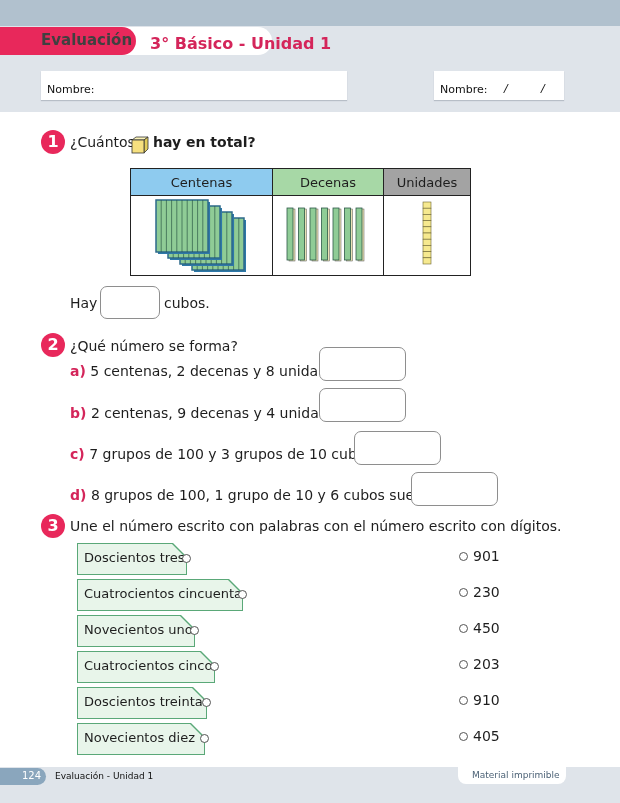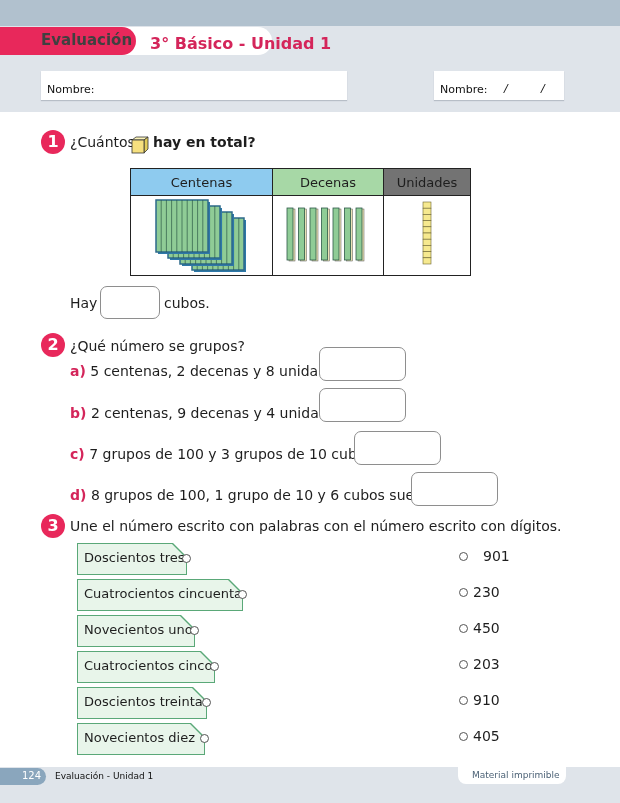--- a/index.html
+++ b/index.html
@@ -22,21 +22,21 @@
   
   .q-num { position: absolute; width: 24px; height: 24px; border-radius: 50%; background: #e8285b; color: #fff; font-weight: bold; font-size: 16px; text-align: center; line-height: 24px; }
   .q-text { position: absolute; font-size: 14px; color: #1e1e1e; white-space: nowrap; }
   .cube-icon { position: absolute; left: 131px; top: 136px; width: 18px; height: 18px; }
 
   table.place { position: absolute; left: 130px; top: 168px; width: 341px; height: 108px; border-collapse: collapse; }
   table.place td, table.place th { border: 1.5px solid #222; font-weight: normal; font-size: 13px; text-align: center; }
   table.place th { height: 27px; }
   .th-c { background: #8ecbef; width: 142px; }
   .th-d { background: #a7d8a6; width: 111px; }
-  .th-u { background: #737373; }
+  .th-u { background: #a3a3a3; }
 
   .answer-box { position: absolute; border: 1.3px solid #8e8e8e; border-radius: 7px; background: #fff; }
   .letter { color: #d4255a; font-weight: bold; }
   .word-card-border { position: absolute; height: 32px; background: #5aa878;
                clip-path: polygon(0 0, calc(100% - 14px) 0, 100% 14px, 100% 100%, 0 100%); }
   .word-card-inner { position: absolute; left: 1px; top: 1px; right: 1px; bottom: 1px; background: #e8f5ea;
                clip-path: polygon(0 0, calc(100% - 14px) 0, 100% 14px, 100% 100%, 0 100%); }
   .word-text { position: absolute; left: 7px; top: 7px; font-size: 13px; color: #1e1e1e; white-space: nowrap; }
   .dot { position: absolute; width: 9px; height: 9px; border-radius: 50%; border: 1px solid #555; background: #fff; }
   .num-text { position: absolute; font-size: 14px; color: #1e1e1e; }
@@ -183,21 +183,21 @@
           </svg></td>
   </tr>
 </tbody>
   </table>
 
 <span class="q-text" style="left:70px; top:295px;">Hay</span>
 <div class="answer-box" style="left:100px; top:286px; width:60px; height:33px;"></div>
 <span class="q-text" style="left:164px; top:295px;">cubos.</span>
 
 <div class="q-num" style="left:41px; top:333px;">2</div>
-<span class="q-text" style="left:70px; top:338px;">¿Qué número se grupos?</span>
+<span class="q-text" style="left:70px; top:338px;">¿Qué número se forma?</span>
 
 <span class="q-text" style="left:70px; top:363px;"><span class="letter">a)</span> <span>5 centenas, 2 decenas y 8 unidades:</span></span>
 <div class="answer-box" style="left:319px; top:347px; width:87px; height:34px;"></div>
 
 <span class="q-text" style="left:70px; top:405px;"><span class="letter">b)</span> <span>2 centenas, 9 decenas y 4 unidades:</span></span>
 <div class="answer-box" style="left:319px; top:388px; width:87px; height:34px;"></div>
 
 <span class="q-text" style="left:70px; top:446px;"><span class="letter">c)</span> <span>7 grupos de 100 y 3 grupos de 10 cubos:</span></span>
 <div class="answer-box" style="left:354px; top:431px; width:87px; height:34px;"></div>
 
@@ -207,21 +207,21 @@
 <div class="q-num" style="left:41px; top:514px;">3</div>
 <span class="q-text" style="left:70px; top:518px;">Une el número escrito con palabras con el número escrito con dígitos.</span>
 
 <div id="match-area">
     <div class="word-card-border" style="left: 77px; top: 543px; width: 110px;">
       <div class="word-card-inner"></div>
       <span class="word-text">Doscientos tres</span>
     </div>
     <div class="dot" style="left: 182px; top: 554px;"></div>
     <div class="dot" style="left: 459px; top: 552px;"></div>
-    <span class="num-text" style="left: 483px; top: 548px;">901</span>
+    <span class="num-text" style="left: 473px; top: 548px;">901</span>
     <div class="word-card-border" style="left: 77px; top: 579px; width: 166px;">
       <div class="word-card-inner"></div>
       <span class="word-text">Cuatrocientos cincuenta</span>
     </div>
     <div class="dot" style="left: 238px; top: 590px;"></div>
     <div class="dot" style="left: 459px; top: 588px;"></div>
     <span class="num-text" style="left: 473px; top: 584px;">230</span>
     <div class="word-card-border" style="left: 77px; top: 615px; width: 118px;">
       <div class="word-card-inner"></div>
       <span class="word-text">Novecientos uno</span>

